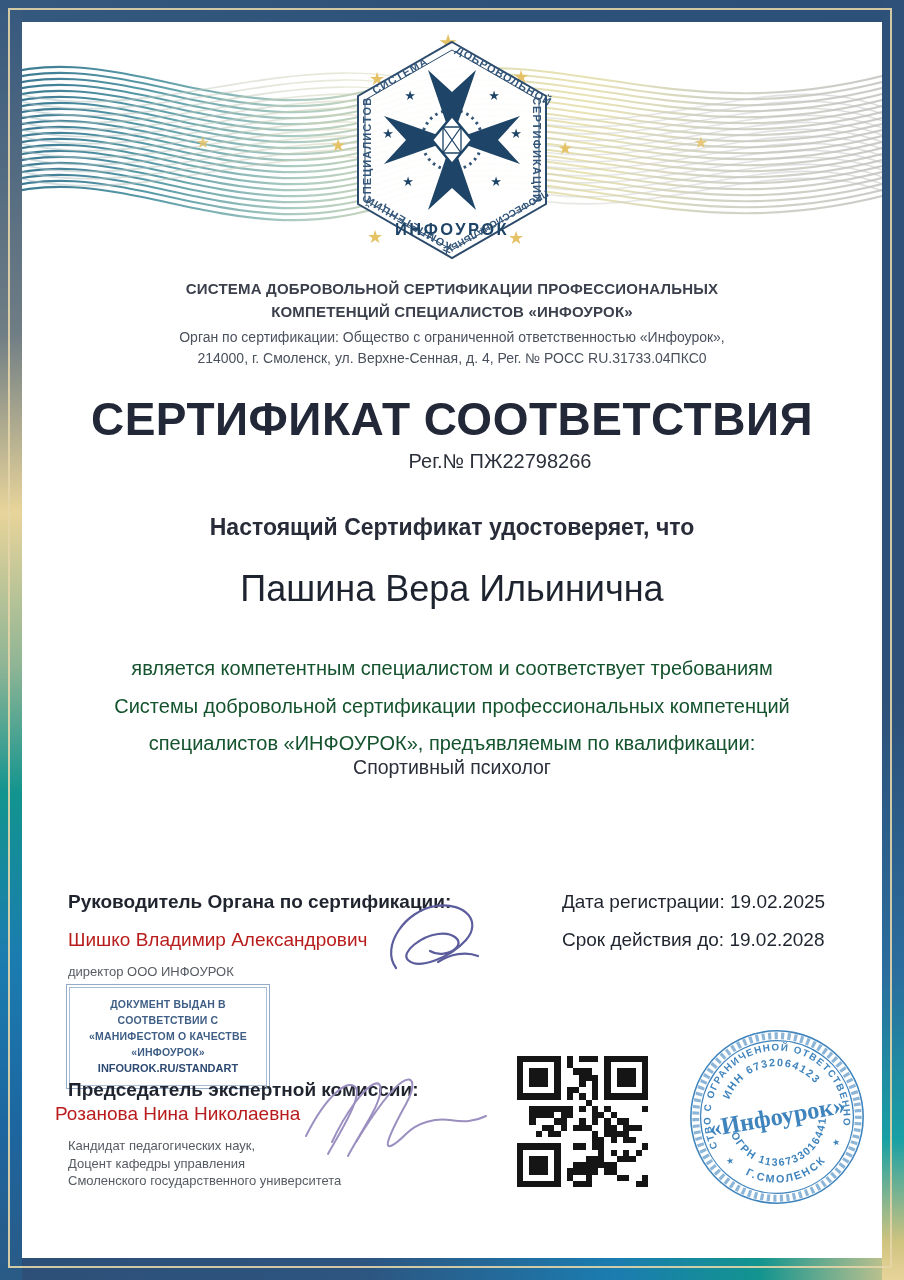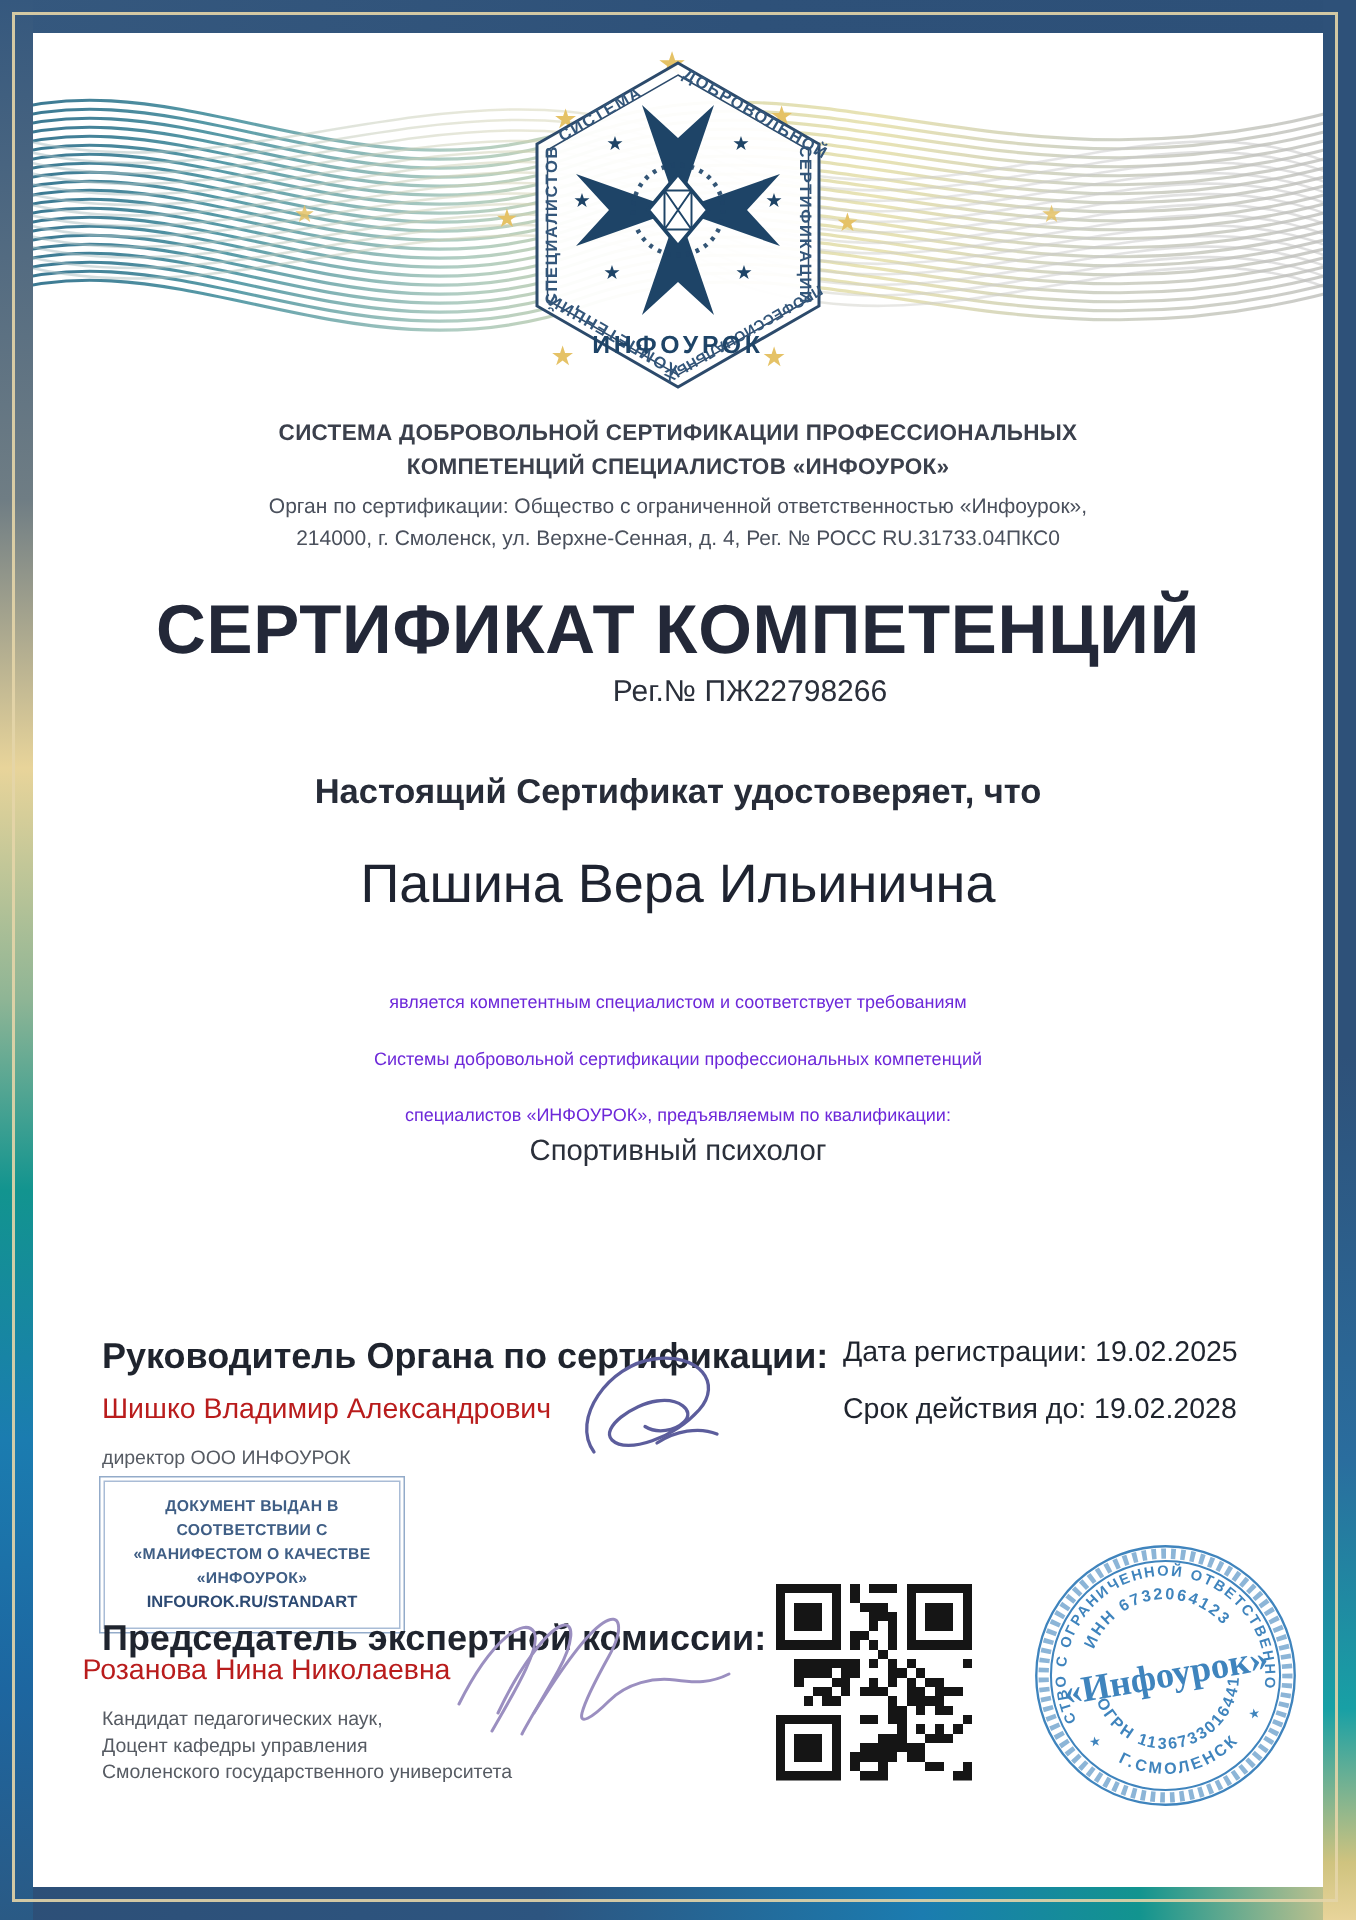--- a/index.html
+++ b/index.html
@@ -13,23 +13,23 @@
   .frame-right{left:882px;top:0;width:22px;height:1280px;background:linear-gradient(180deg,#2e5179 0%,#2e5179 55%,#2a6d9e 76%,#18a0a5 89%,#cfc37f 97%,#e8d49a 100%);}
   .frame-line{left:8px;top:8px;width:884px;height:1260px;border:2px solid rgba(228,213,168,.9);box-sizing:border-box;pointer-events:none;}
   
   .center{width:100%;text-align:center;}
   .sysline{font-size:15px;font-weight:700;color:#3b404c;letter-spacing:.2px;line-height:23px;}
   .orgline{font-size:14px;color:#4a505c;line-height:21px;}
   .doc-title{font-size:46px;font-weight:700;color:#232838;letter-spacing:.5px;}
   .reg-number{font-size:20px;color:#2a2f3a;margin-left:48px;}
   .intro{font-size:23px;font-weight:700;color:#272c38;}
   .holder{font-size:36px;color:#1e2330;}
-  .body-par{font-size:12px;color:#6d28d9;line-height:37.5px;}
+  .body-par{font-size:20px;color:#14532d;line-height:37.5px;}
   .qualification{font-size:19.5px;font-weight:500;color:#2b303b;}
-  .sig-title{font-size:24px;font-weight:700;color:#1f242e;}
+  .sig-title{font-size:19px;font-weight:700;color:#1f242e;}
   .sig-name{font-size:19px;color:#b91c1c;}
   .sig-role{font-size:13px;color:#565b63;line-height:17.5px;}
   .date-line{font-size:19px;color:#1f242e;}
   
   .manifest{left:66px;top:984px;width:204px;border:1px solid #93abc9;padding:2px;box-sizing:border-box;background:#fff;}
   .manifest-inner{border:1px solid #a9bcd6;padding:8px 6px;text-align:center;}
   .mline{font-size:10.5px;font-weight:600;color:#3f5e85;line-height:16px;letter-spacing:.2px;}
   .mline-url{font-size:11px;font-weight:800;color:#2d4a73;line-height:17px;}
   
   .hexlab{font-size:11px;font-weight:700;fill:#33567a;letter-spacing:1.1px;text-anchor:middle;}
@@ -151,21 +151,21 @@
     </g>
   </svg>
 
   <div class="abs center" style="top:277px;">
     <div class="sysline">СИСТЕМА ДОБРОВОЛЬНОЙ СЕРТИФИКАЦИИ ПРОФЕССИОНАЛЬНЫХ</div>
     <div class="sysline">КОМПЕТЕНЦИЙ СПЕЦИАЛИСТОВ «ИНФОУРОК»</div>
     <div class="orgline" style="margin-top:4px;">Орган по сертификации: Общество с ограниченной ответственностью «Инфоурок»,</div>
     <div class="orgline">214000, г. Смоленск, ул. Верхне-Сенная, д. 4, Рег. № РОСС RU.31733.04ПКС0</div>
   </div>
 
-  <div class="abs center doc-title" style="top:392px;">СЕРТИФИКАТ КОМПЕТЕНЦИЙ</div>
+  <div class="abs center doc-title" style="top:392px;">СЕРТИФИКАТ СООТВЕТСТВИЯ</div>
   <div class="abs center reg-number" style="top:450px;">Рег.№ ПЖ22798266</div>
 
   <div class="abs center intro" style="top:514px;">Настоящий Сертификат удостоверяет, что</div>
   <div class="abs center holder" style="top:568px;">Пашина Вера Ильинична</div>
   <div class="abs center body-par" style="top:650px;">
     <div>является компетентным специалистом и соответствует требованиям</div>
     <div>Системы добровольной сертификации профессиональных компетенций</div>
     <div>специалистов «ИНФОУРОК», предъявляемым по квалификации:</div>
   </div>
   <div class="abs center qualification" style="top:756px;">Спортивный психолог</div>

